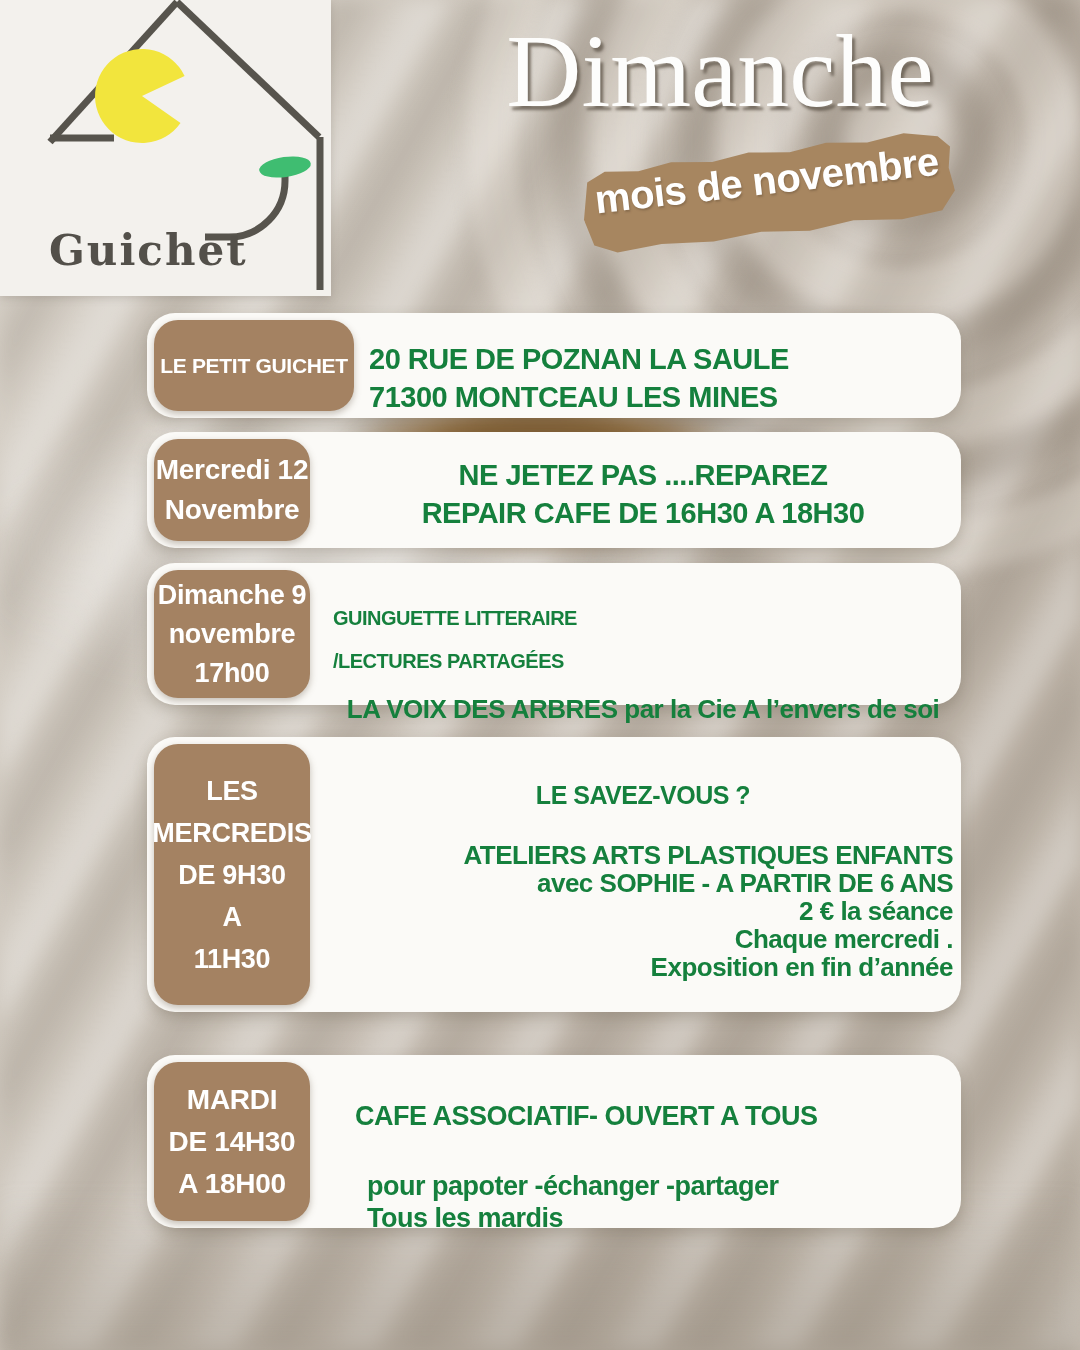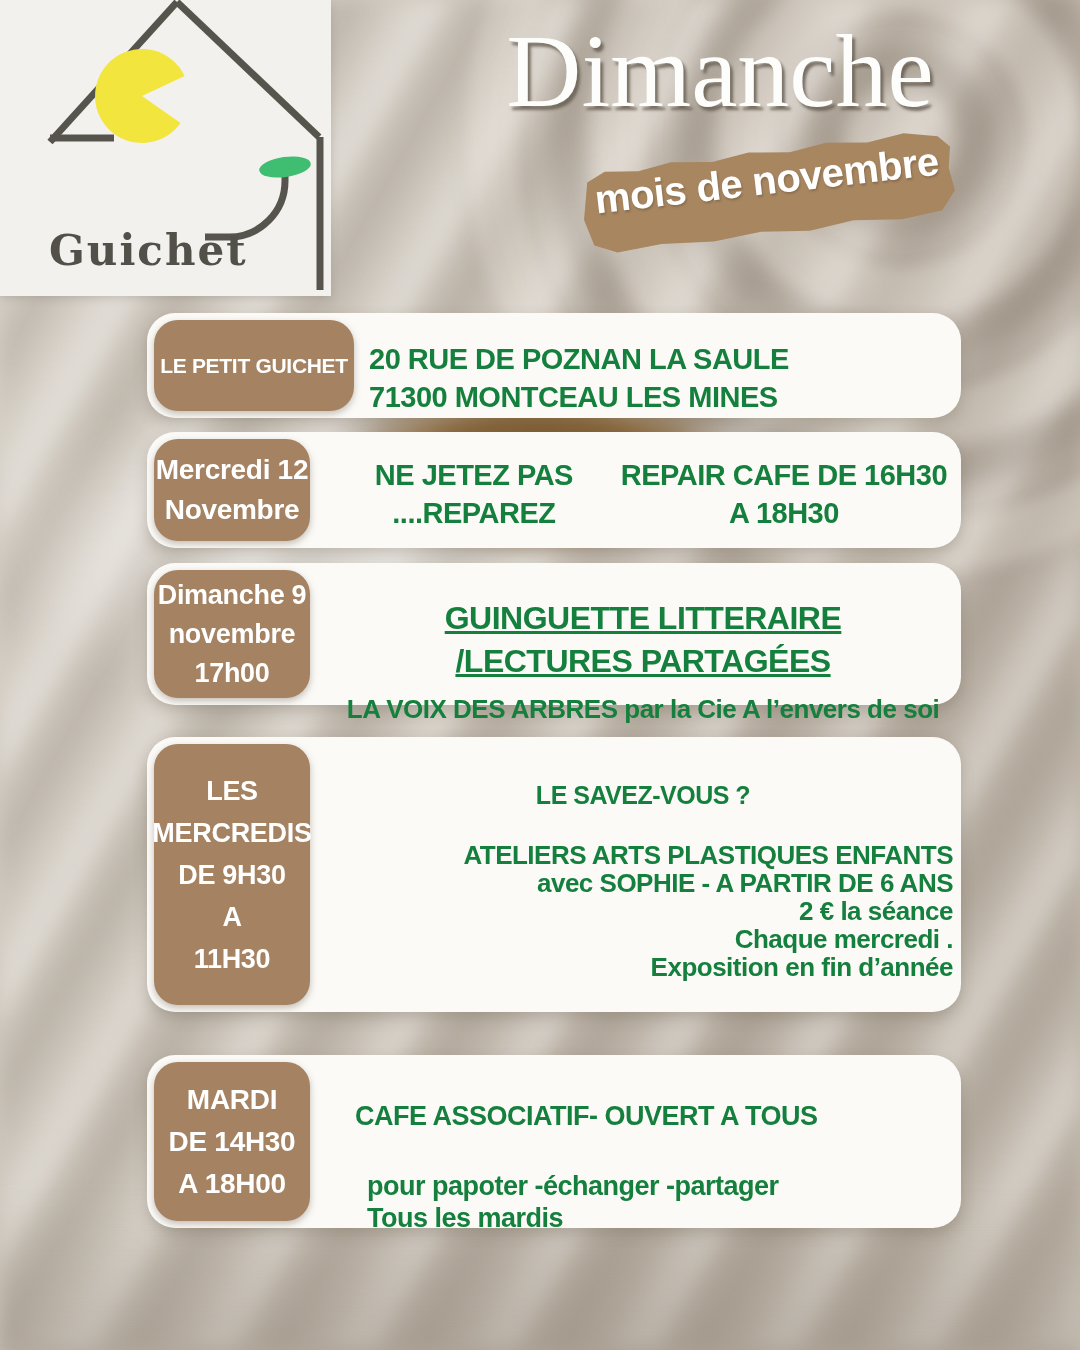--- a/index.html
+++ b/index.html
@@ -95,24 +95,24 @@
   .c3 .label-line{font-size:27px; line-height:39px;}
   .c4 .label-line{font-size:27px; line-height:42px;}
   .c5 .label-line{font-size:28px; line-height:42px;}
   .body{
     position:absolute; top:0; bottom:0; right:8px; color:#15803d; font-weight:700;
     letter-spacing:-.5px;
     margin-top:24px;
   }
   .c1 .body{left:222px; display:flex; flex-direction:column; justify-content:center;}
   .c1 .line{font-size:29px; line-height:38px; text-align:left;}
-  .c2 .body{left:186px; display:flex; flex-direction:row; justify-content:flex-start;}
+  .c2 .body{left:186px; display:flex; flex-direction:column; justify-content:flex-start;}
   .c2 .line{font-size:29px; line-height:38px; text-align:center;}
   .c3 .body{left:186px; padding-top:10px;}
-  .c3 .h-line{font-size:32px; line-height:43px; text-align:center;text-decoration:underline;}
+  .c3 .h-line{font-size:20px; line-height:43px; }
   .c3 .line{font-size:26px; line-height:30px; text-align:center; margin-top:11px;}
   .c4 .body{left:186px; padding-top:19px;}
   .c4 .h-line{font-size:25px; line-height:30px; text-align:center;}
   .c4 .gap{height:31px;}
   .c4 .line{font-size:26px; line-height:28px; text-align:right;}
   .c5 .body{left:208px; padding-top:21px;}
   .c5 .h-line{font-size:27px; line-height:32px; text-align:left;}
   .c5 .gap{height:38px;}
   .c5 .line{font-size:27px; line-height:32px; text-align:left; padding-left:12px;}
 </style>

